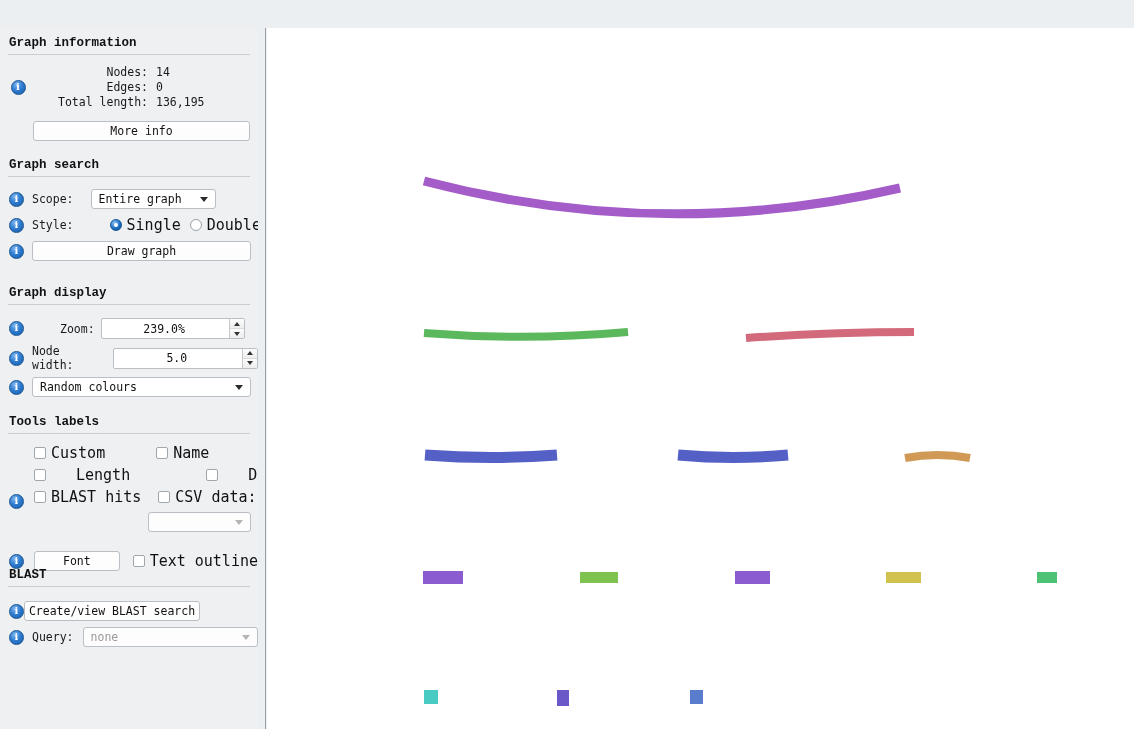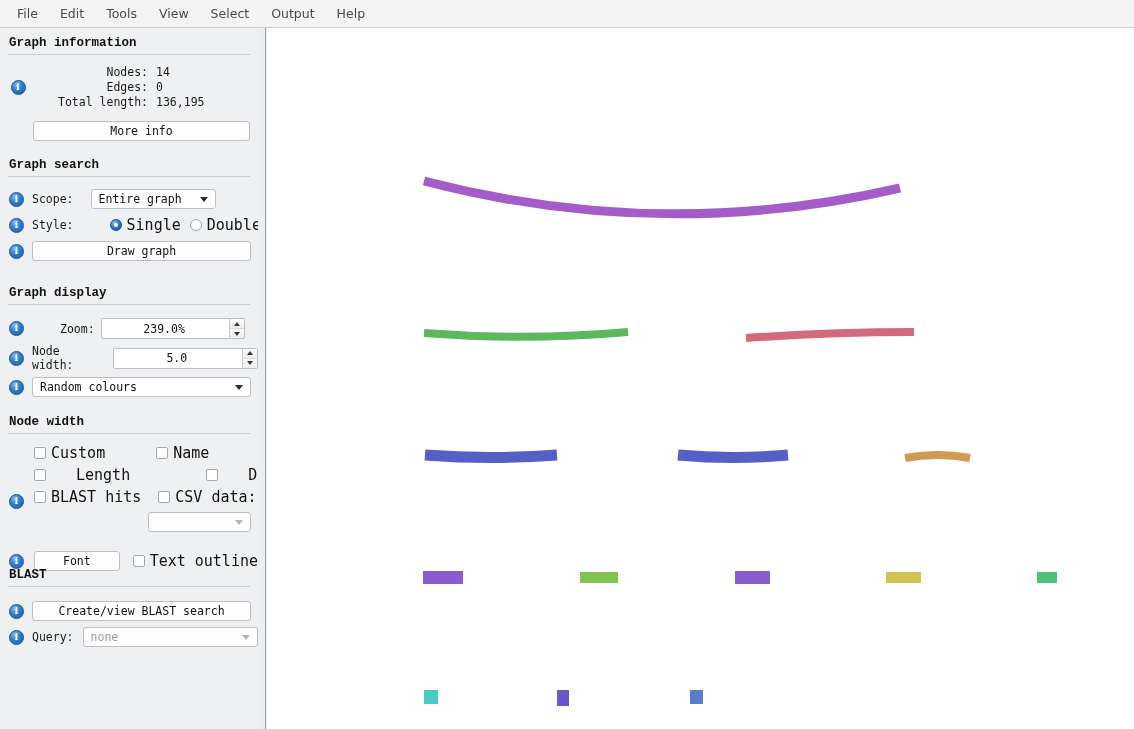--- a/index.html
+++ b/index.html
@@ -205,29 +205,20 @@
     background: #ffffff;
     overflow: hidden;
   }
   .canvas svg { display: block; }
 </style>
 </head>
 <body>
 
 <div id="app">
 
-  <div class="menubar">
-    <div class="menu-item">File</div>
-    <div class="menu-item">Edit</div>
-    <div class="menu-item">Tools</div>
-    <div class="menu-item">View</div>
-    <div class="menu-item">Select</div>
-    <div class="menu-item">Output</div>
-    <div class="menu-item">Help</div>
-  </div>
 
   <div class="sidebar">
 
     <div style="position:absolute; left:0; top:8px; width:258px;">
       <div class="section-title">Graph information</div>
       <div class="section-rule"></div>
 
       <div class="row" style="margin-top:10px;">
         <div style="width:36px; display:flex; justify-content:center;">
           <span class="info-icon">
@@ -334,21 +325,21 @@
             <i>i</i>
           </span>
         <div class="combo" style="width:219px; margin-left:8px;">
           <span>Random colours</span>
           <span class="arrow"></span>
         </div>
       </div>
     </div>
 
     <div style="position:absolute; left:0; top:387px; width:258px;">
-      <div class="section-title">Node width</div>
+      <div class="section-title">Tools labels</div>
       <div class="section-rule"></div>
 
       <div class="row" style="margin-top:10px; align-items:flex-start; padding-left:9px;">
         <span class="info-icon" style="margin-top:50px;">
             <i>i</i>
           </span>
 
         <div style="margin-left:10px;">
 
           <div class="row" style="margin-bottom:4px;">
@@ -391,21 +382,21 @@
     </div>
 
     <div style="position:absolute; left:0; top:540px; width:258px;">
       <div class="section-title">BLAST</div>
       <div class="section-rule"></div>
 
       <div class="row" style="margin-top:14px; padding-left:9px;">
         <span class="info-icon">
             <i>i</i>
           </span>
-        <div class="btn" style="width:219px; margin-left:8px;">Create/view BLAST search</div>
+        <div class="btn" style="width:176px; margin-left:0;">Create/view BLAST search</div>
       </div>
 
       <div class="row" style="margin-top:6px; padding-left:9px;">
         <span class="info-icon">
             <i>i</i>
           </span>
         <span class="mono" style="margin-left:8px;">Query:</span>
         <div class="combo disabled" style="width:177px; margin-left:9px;">
           <span>none</span>
           <span class="arrow"></span>

